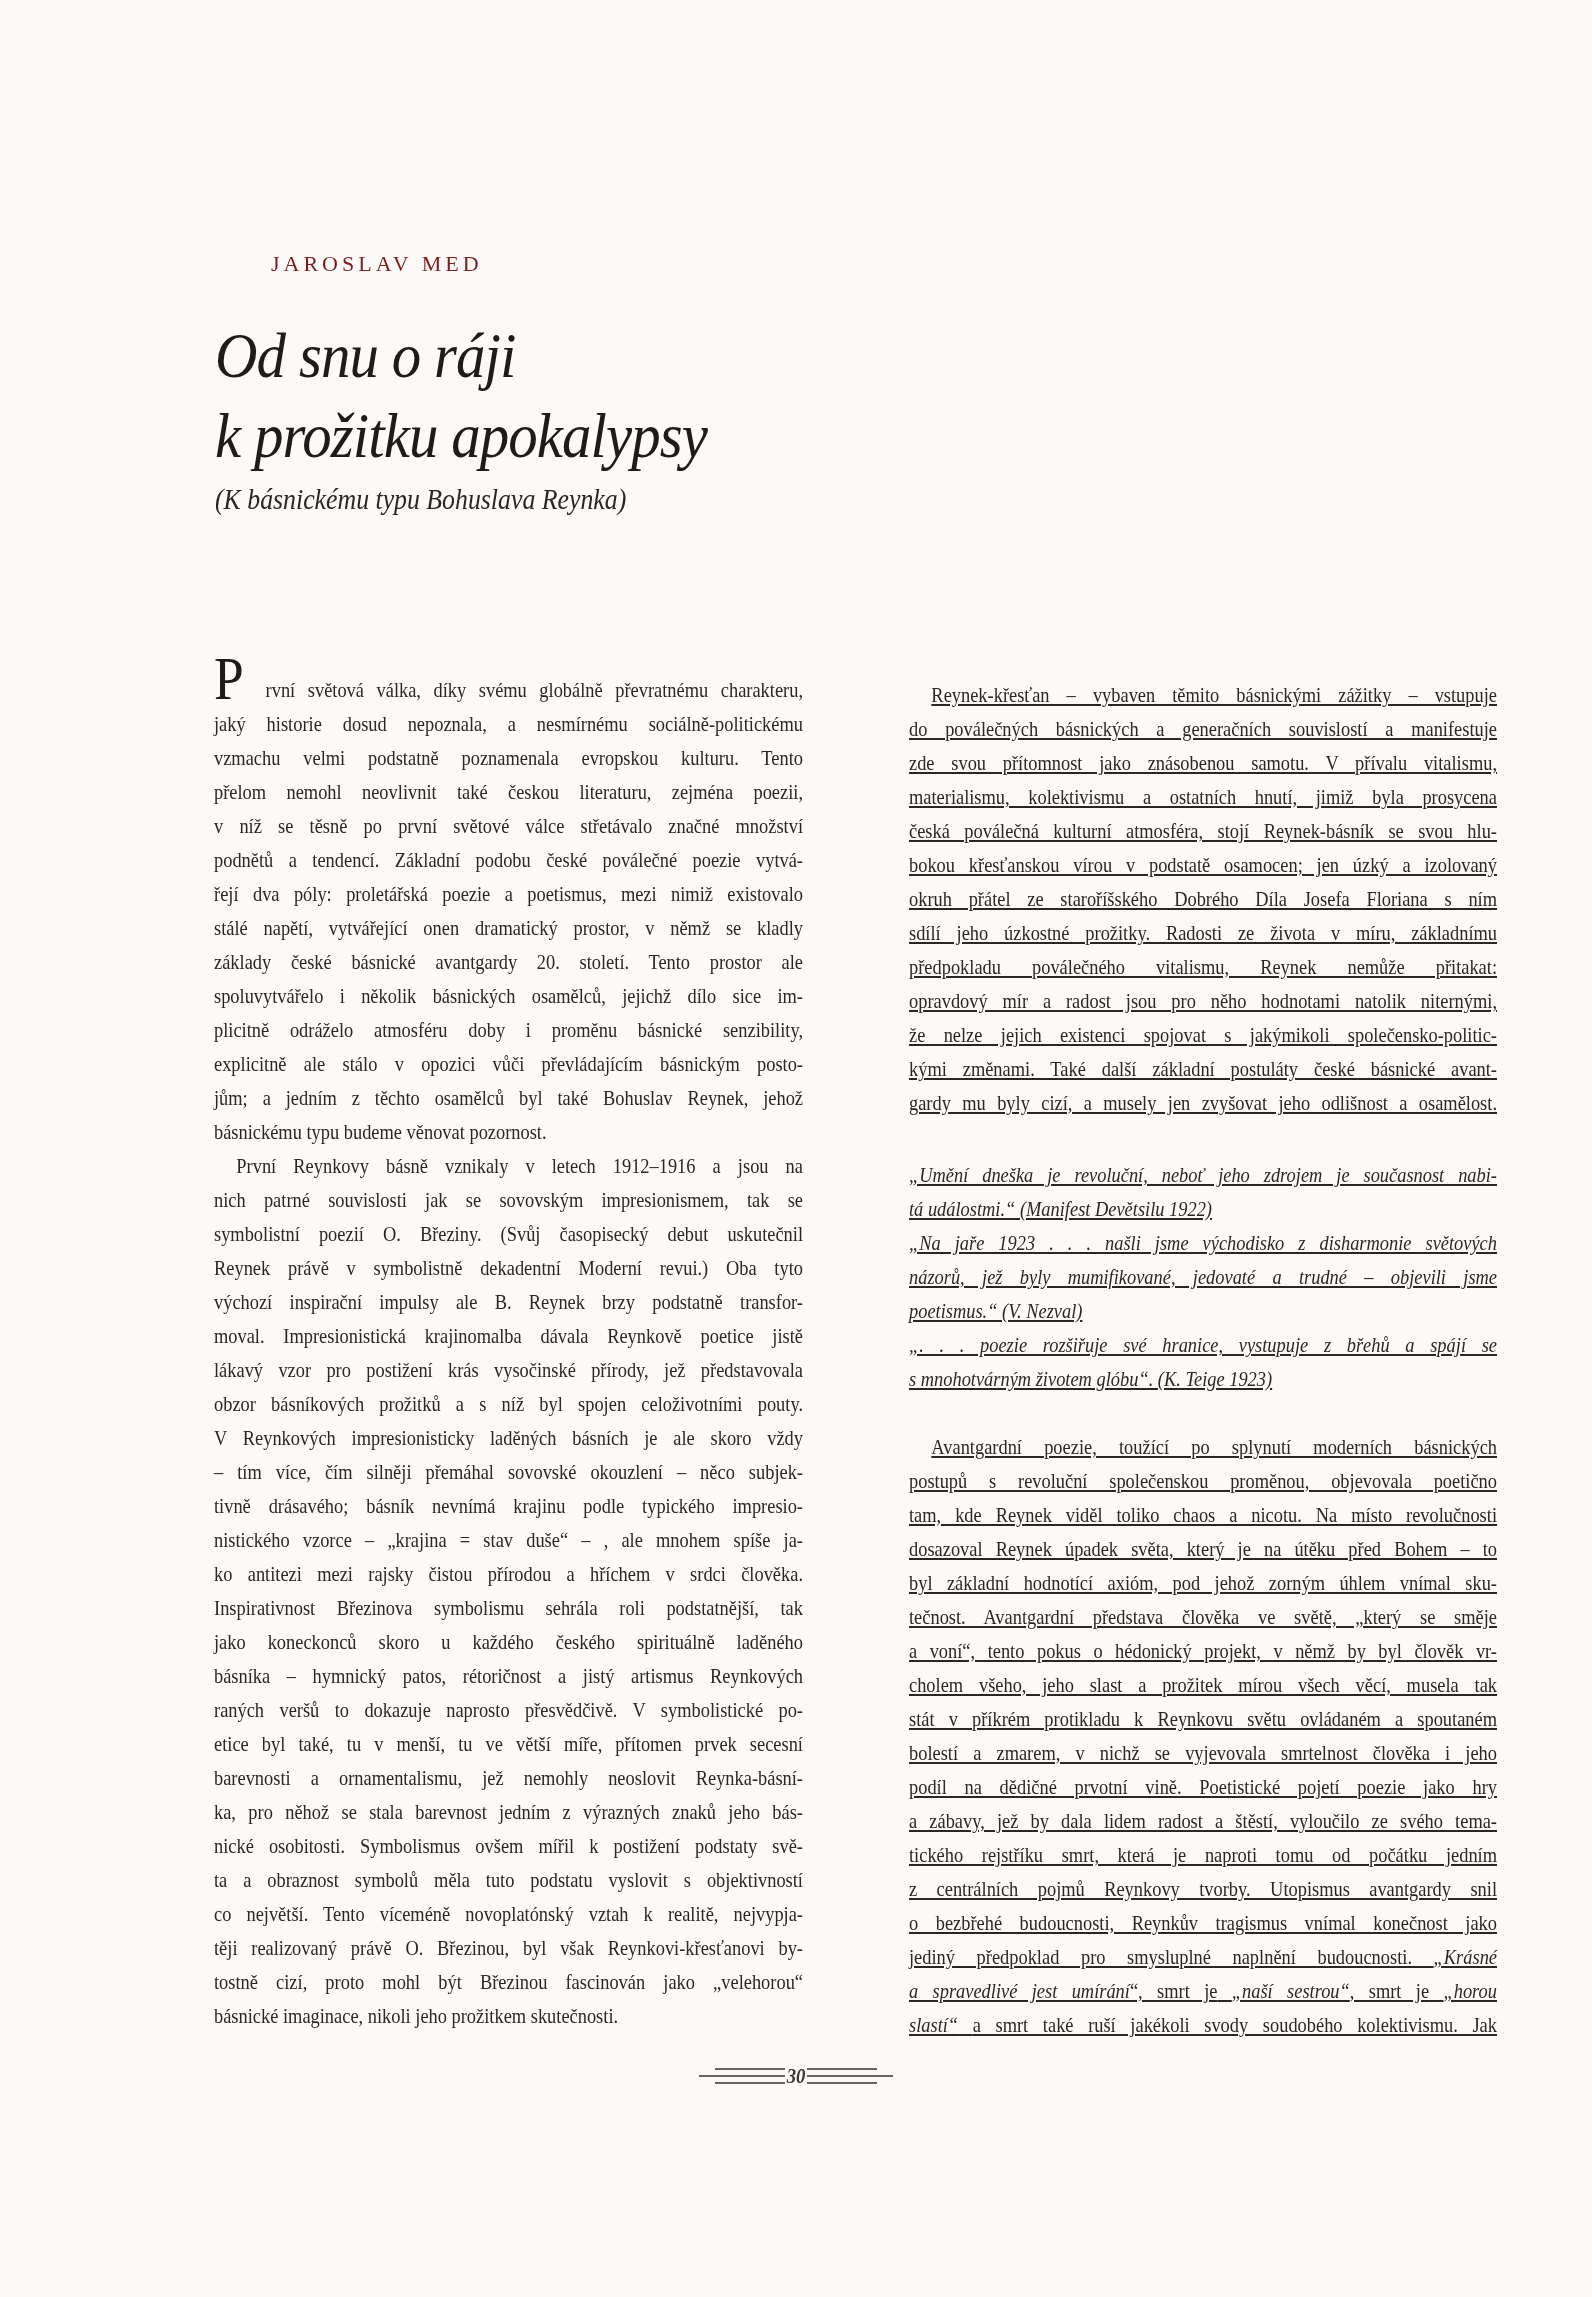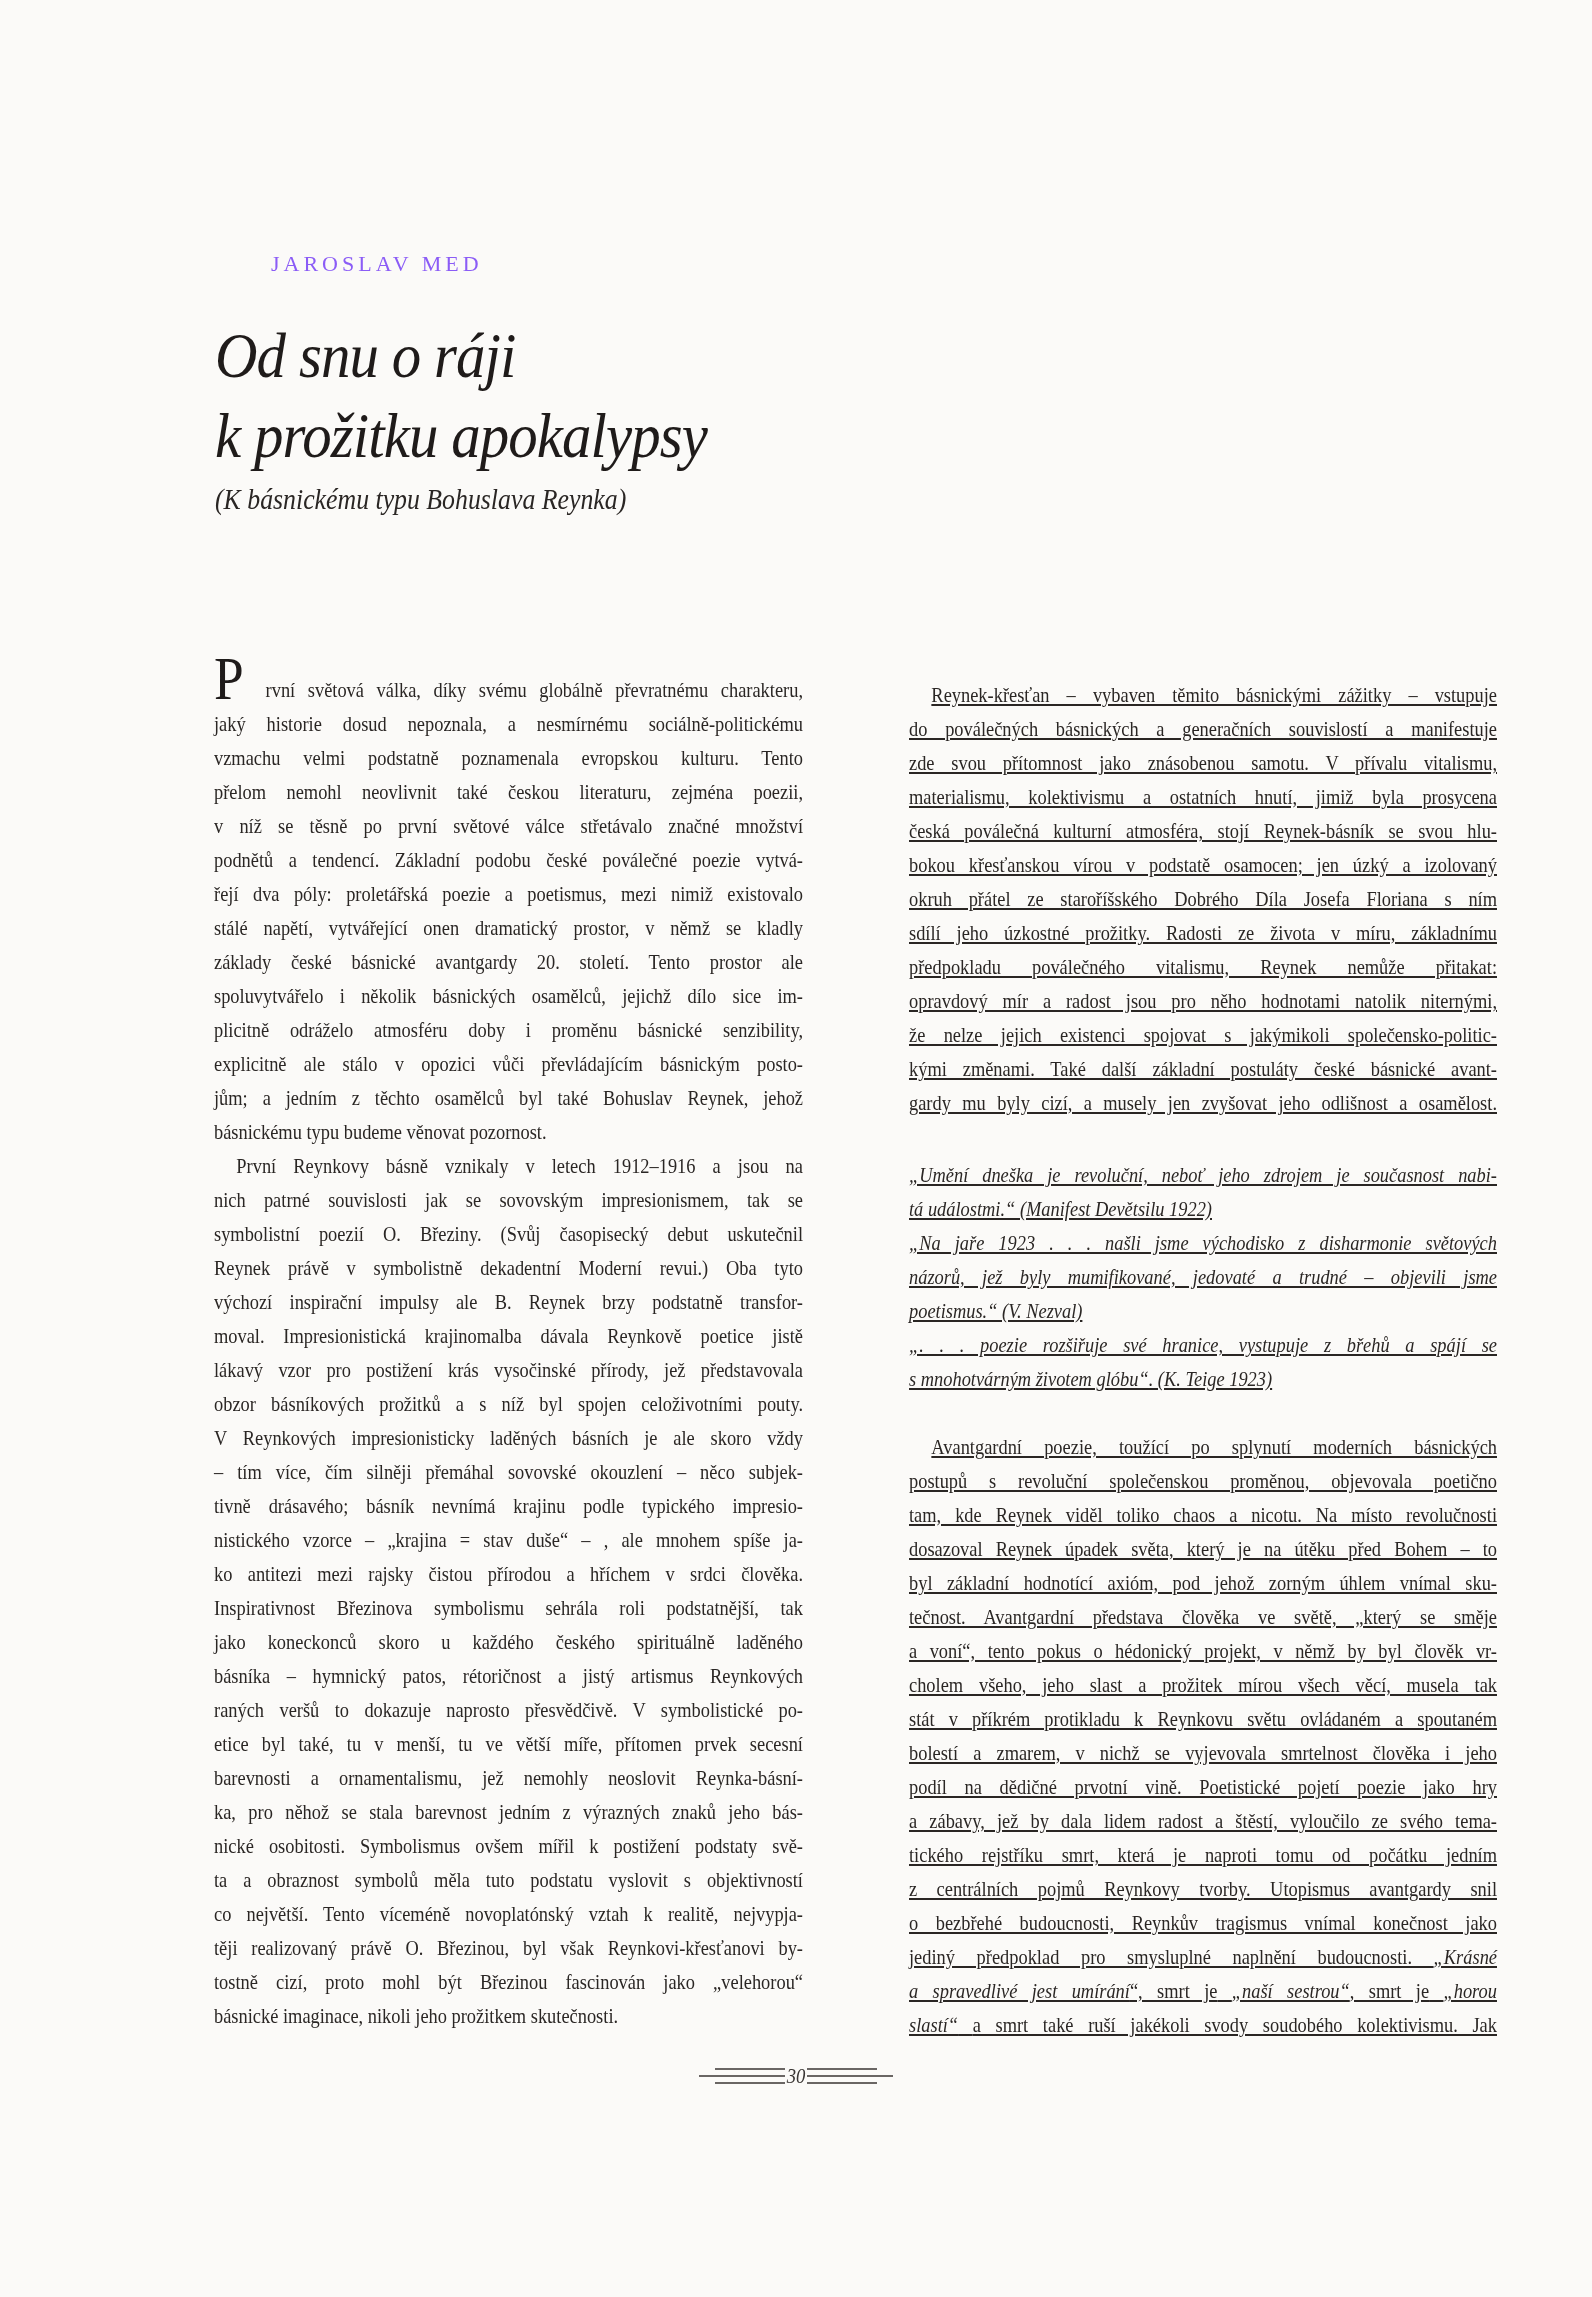--- a/index.html
+++ b/index.html
@@ -6,21 +6,21 @@
   body {
     width: 1592px; height: 2297px;
     background: #fbfaf8;
     position: relative; overflow: hidden;
     font-family: "Liberation Serif", "DejaVu Serif", serif;
     color: #2a2624;
   }
   .page { position: absolute; inset: 0; }
   .author {
     position: absolute; left: 271px; top: 251px;
-    font-size: 22px; letter-spacing: 4px; color: #8b5cf6;
+    font-size: 22px; letter-spacing: 4px; color: #7f1d1d;
   }
   .title {
     position: absolute; left: 215px; top: 316px;
     font-style: italic; font-size: 64px; line-height: 80px;
     letter-spacing: -1px; color: #1f1b1a;
     transform: scaleX(0.92); transform-origin: left top;
   }
   .title div { white-space: nowrap; }
   .subtitle {
     position: absolute; left: 215px; top: 482px;
@@ -45,21 +45,21 @@
     position: absolute; left: 0; top: -26px;
     font-size: 62px; line-height: 62px; color: #1f1b1a;
   }
   .after-cap { text-indent: 30px; }
   .quote .line { font-style: italic; }
   .gap-m { height: 34px; }
   .gap-l { height: 38px; }
   em.i { font-style: italic; }
   .folio {
     position: absolute; left: 0; right: 0; top: 2063px;
-    display: flex; justify-content: center; align-items: center; 
+    display: flex; justify-content: center; align-items: center;  font-weight: bold;
   }
   .rule-group { display: flex; flex-direction: column; gap: 5px; }
   .rule { height: 2px; background: #6a6664; }
   .folio-num {
     font-style: italic; font-size: 22px; color: #3a3634;
     transform: scaleX(0.85);
   }
 </style>
 </head>
 <body>

